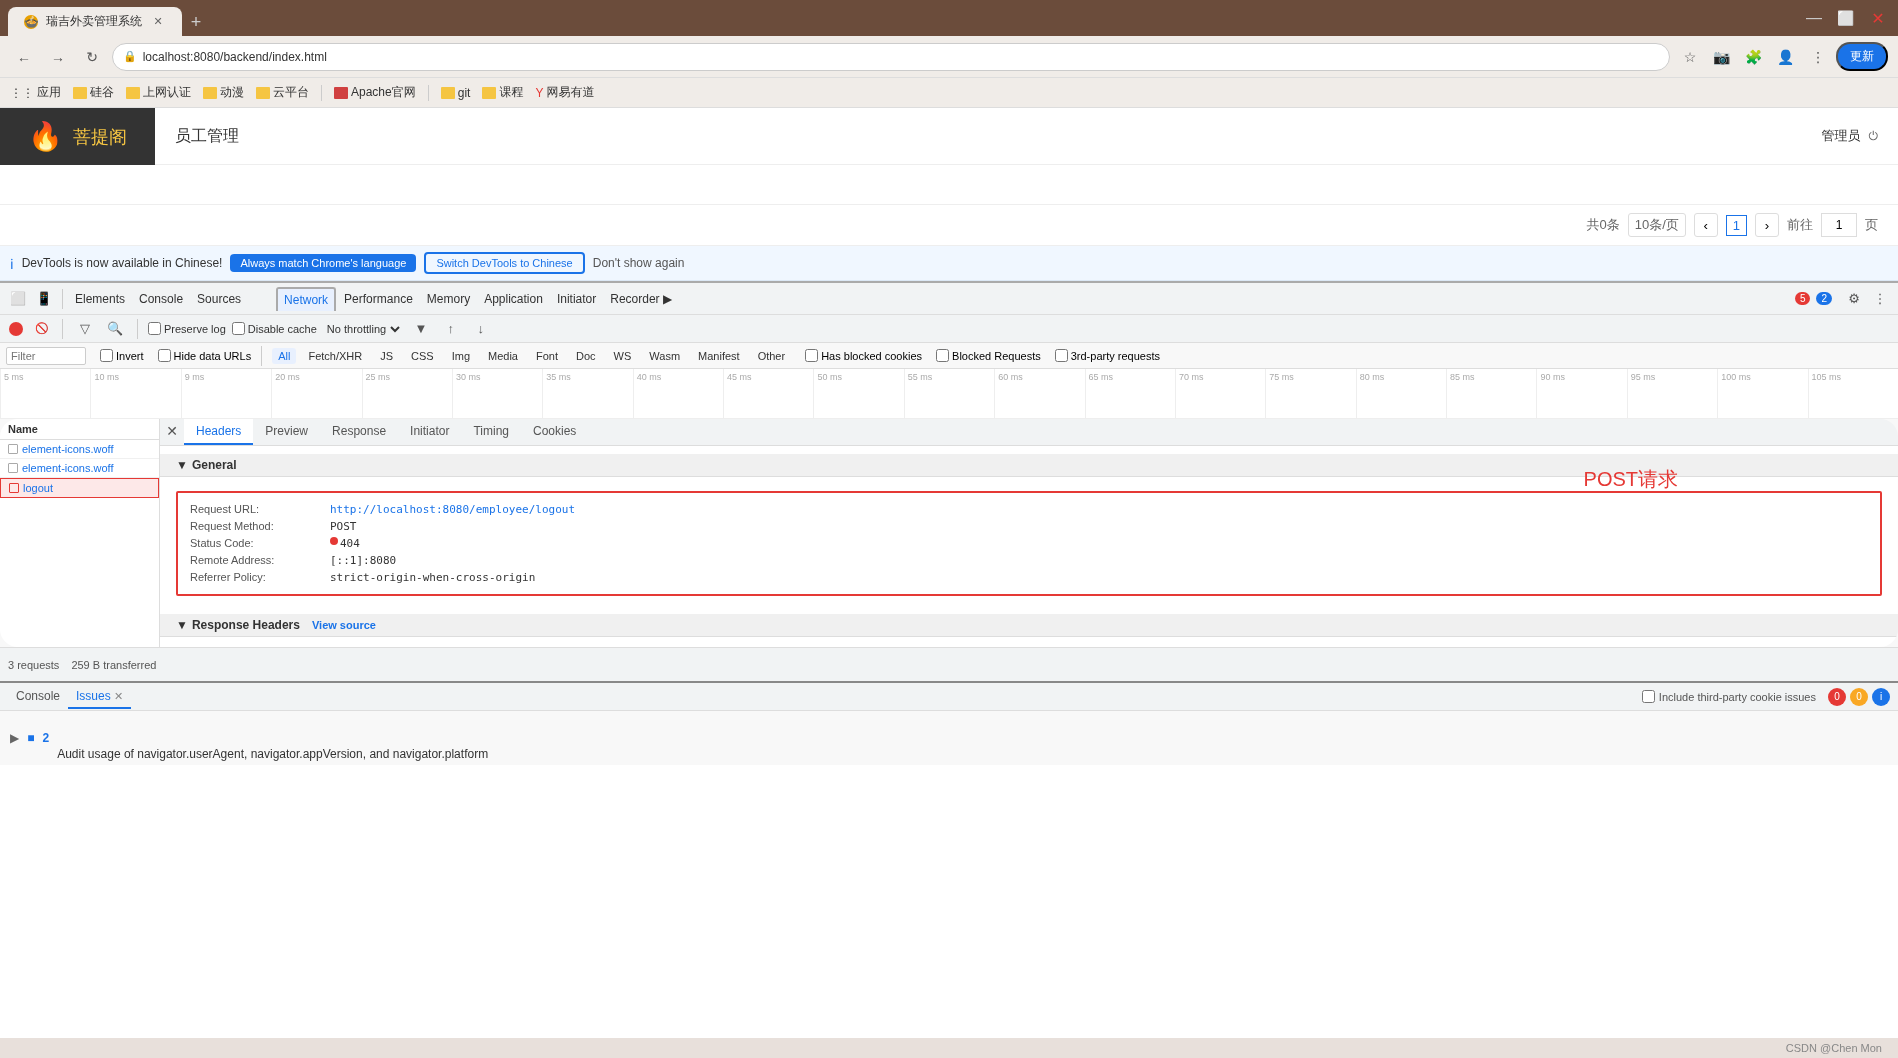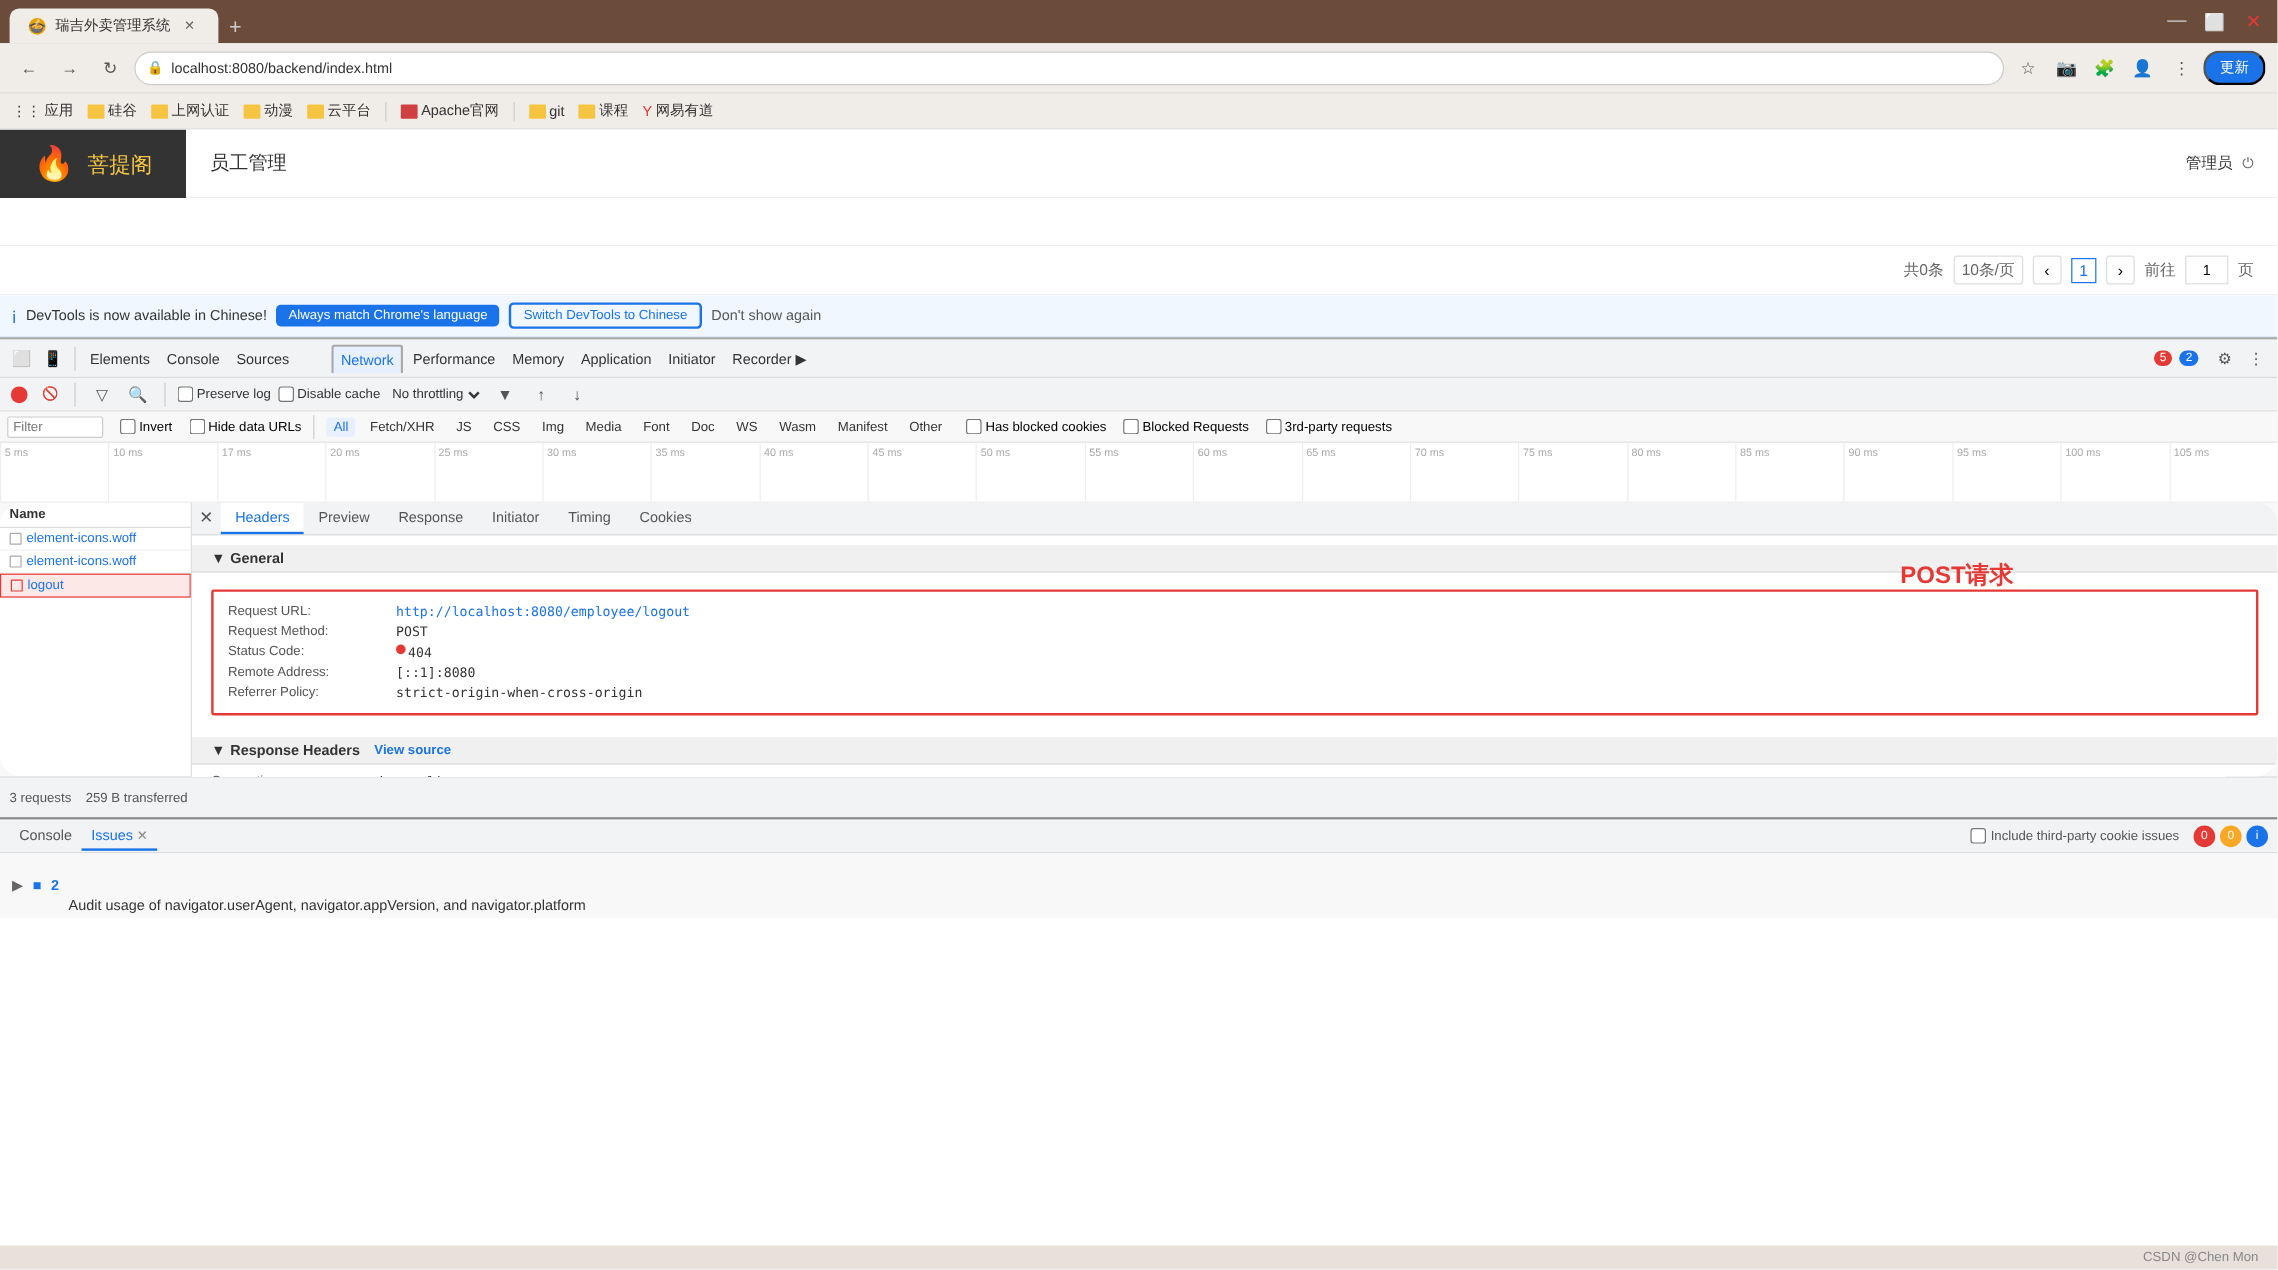--- a/index.html
+++ b/index.html
@@ -328,21 +328,21 @@
         <label class="filter-checkbox">
           <input type="checkbox" style="">
           <span>3rd-party requests</span>
         </label>
       </div>
 
       <div class="timeline-ruler">
         <div class="ruler-marks">
           <div class="ruler-mark">5 ms</div>
           <div class="ruler-mark">10 ms</div>
-          <div class="ruler-mark">17 ms</div>
+          <div class="ruler-mark">9 ms</div>
           <div class="ruler-mark">20 ms</div>
           <div class="ruler-mark">25 ms</div>
           <div class="ruler-mark">30 ms</div>
           <div class="ruler-mark">35 ms</div>
           <div class="ruler-mark">40 ms</div>
           <div class="ruler-mark">45 ms</div>
           <div class="ruler-mark">50 ms</div>
           <div class="ruler-mark">55 ms</div>
           <div class="ruler-mark">60 ms</div>
           <div class="ruler-mark">65 ms</div>
@@ -413,21 +413,21 @@
                 <div class="header-row">
                   <span class="header-key">Remote Address:</span>
                   <span class="header-val">[::1]:8080</span>
                 </div>
                 <div class="header-row">
                   <span class="header-key">Referrer Policy:</span>
                   <span class="header-val">strict-origin-when-cross-origin</span>
                 </div>
               </div>
 
-              <div style="position:absolute; top:20px; right:220px; color:#e53935; font-size:20px; font-weight:700;">POST请求</div>
+              <div style="position:absolute; top:20px; right:220px; color:#e53935; font-size:20px; font-weight:400;">POST请求</div>
             </div>
 
             <div class="section-header response-headers-section" style="margin-top:4px;">
               <span>▼</span>
               <span>Response Headers</span>
               <span class="view-source-link">View source</span>
             </div>
             <div class="section-body">
               <div class="header-row">
                 <span class="header-key">Connection:</span>

